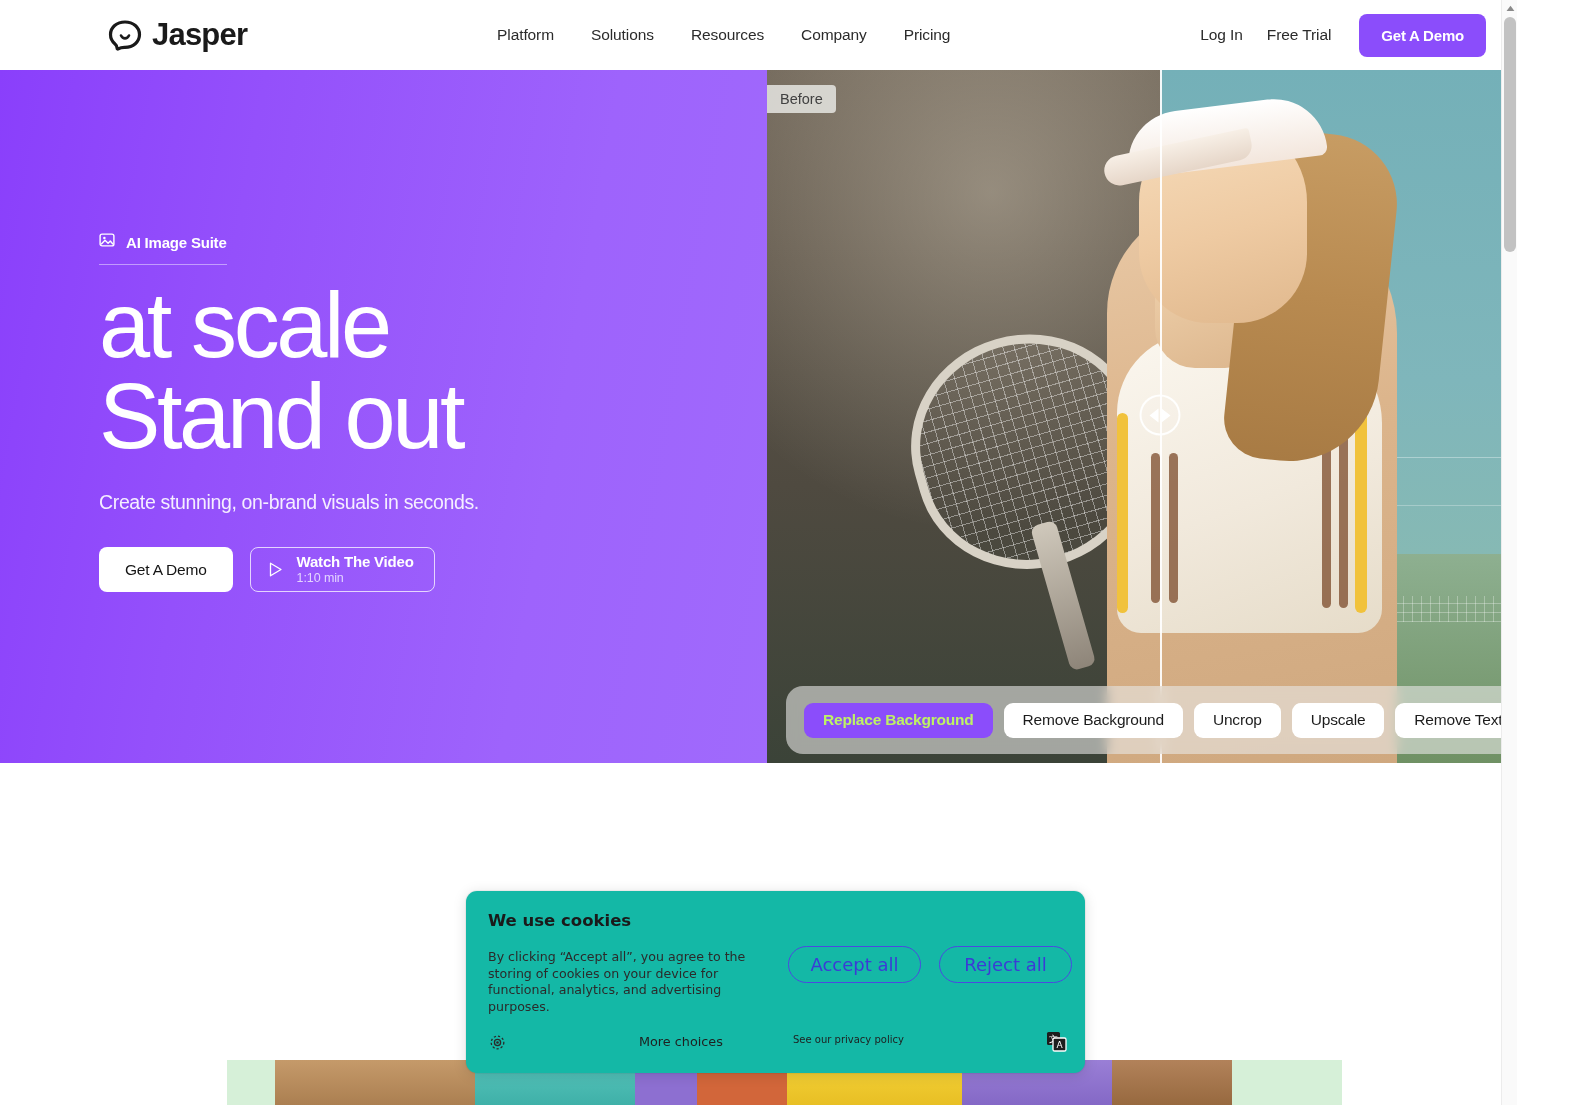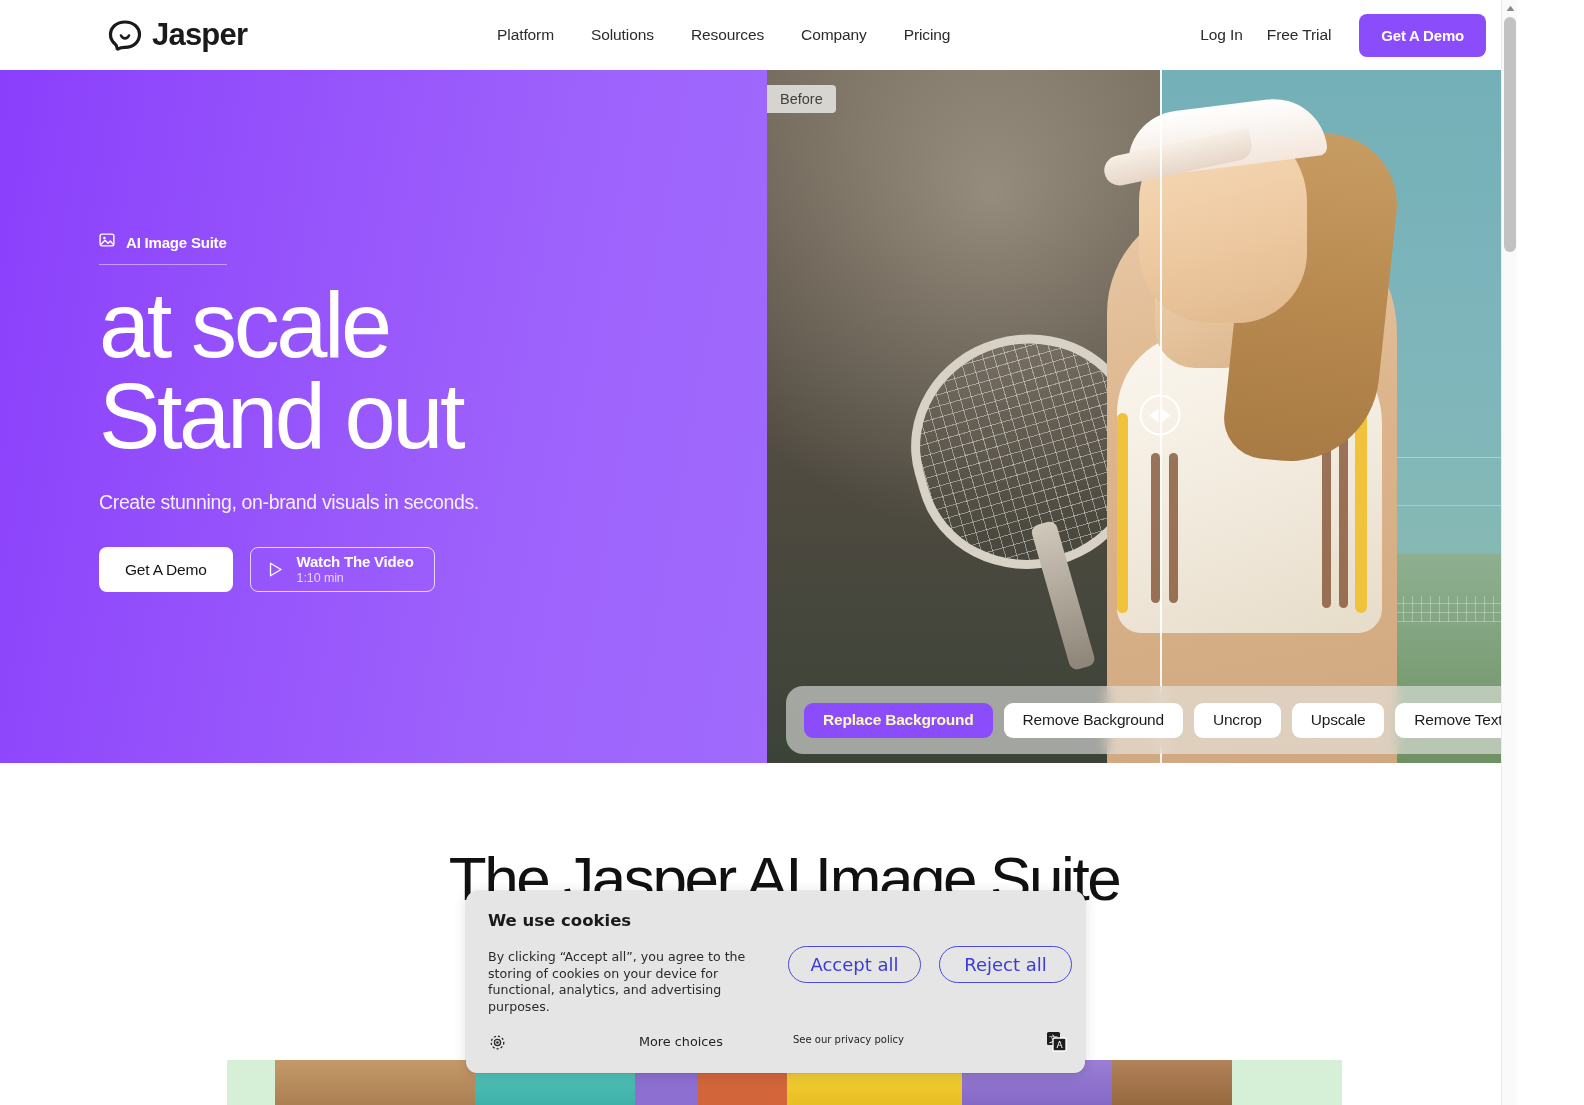--- a/index.html
+++ b/index.html
@@ -163,21 +163,21 @@
     position:absolute; left:19px; right:-45px; bottom:9px; height:68px;
     background:rgba(232,232,230,0.60); backdrop-filter:blur(6px);
     border-radius:17px; display:flex; align-items:center; gap:11px;
     padding:0 18px; z-index:9; overflow:hidden;
   }
   .pill {
     background:#ffffff; color:#1c1c1c; font-size:15.5px; letter-spacing:-0.2px;
     border:none; border-radius:9px; padding:0 19px; height:35px;
     display:flex; align-items:center; cursor:pointer; white-space:nowrap;
   }
-  .pill.active { background:#8b4dfb; color:#fef9c3; font-weight:700; }
+  .pill.active { background:#8b4dfb; color:#bef264; font-weight:700; }
 
   
   .section2 { position:absolute; top:763px; left:0; width:1568px; height:342px; background:#fff; }
   .sec-title {
     position:absolute; top:80px; left:0; width:1568px; text-align:center;
     font-size:62px; letter-spacing:-2.4px; color:#111; font-weight:400; white-space:nowrap;
   }
   .thumbs { position:absolute; top:1060px; left:0; width:1568px; height:45px; display:flex; justify-content:center; gap:0; }
   .thumb { height:45px; }
   .t-mintl { width:48px; background:#d6f0d8; }
@@ -186,21 +186,21 @@
   .t-purple-sm{ width:62px; background:#8d6fd1; }
   .t-orange{ width:90px; background:#d2663a; }
   .t-yellow{ width:175px; background:linear-gradient(180deg,#f5d33a,#e8bf24); }
   .t-purple{ width:150px; background:linear-gradient(180deg,#9a7fd6,#8468c6); }
   .t-wood2 { width:120px; background:linear-gradient(180deg,#a9norm,#9a6f48); background:linear-gradient(180deg,#b2825a,#97693f); }
   .t-mintr { width:110px; background:#d6f0d8; }
 
   
   .cookie {
     position:absolute; left:466px; top:891px; width:619px; height:182px;
-    background:#e5e5e5; border-radius:11px;
+    background:#14b8a6; border-radius:11px;
     box-shadow:0 2px 14px rgba(0,0,0,0.13), 0 0 0 1px rgba(0,0,0,0.045);
     font-family:"DejaVu Sans", sans-serif; z-index:60; overflow:hidden;
   }
   .cookie-title { position:absolute; left:22px; top:20px; font-size:16.5px; font-weight:700; color:#1a1a1a; }
   .cookie-body {
     position:absolute; left:22px; top:58px; width:258px;
     font-size:12.6px; line-height:1.32; color:#2b2b2b;
   }
   .cookie-btns { position:absolute; left:322px; top:55px; display:flex; gap:18px; }
   .ck-btn {
@@ -334,23 +334,20 @@
         <button class="pill active">Replace Background</button>
         <button class="pill">Remove Background</button>
         <button class="pill">Uncrop</button>
         <button class="pill">Upscale</button>
         <button class="pill">Remove Text</button>
         <button class="pill">Reimagine</button>
       </div>
     </div>
   </div>
 
-  <div class="section2">
-    <div class="sec-title">The Jasper AI Image Suite</div>
-  </div>
 
   <div class="thumbs">
     <div class="thumb t-mintl"></div>
     <div class="thumb t-wood"></div>
     <div class="thumb t-teal"></div>
     <div class="thumb t-purple-sm"></div>
     <div class="thumb t-orange"></div>
     <div class="thumb t-yellow"></div>
     <div class="thumb t-purple"></div>
     <div class="thumb t-wood2"></div>

